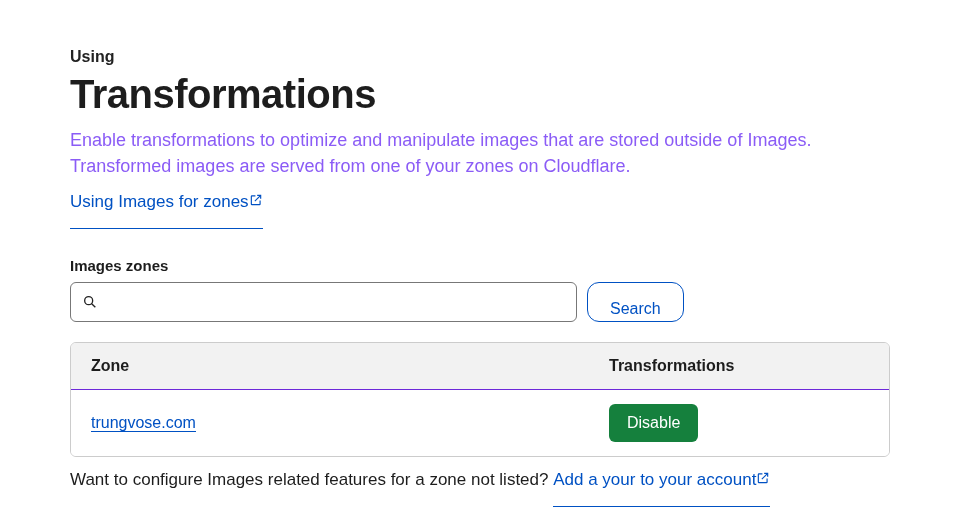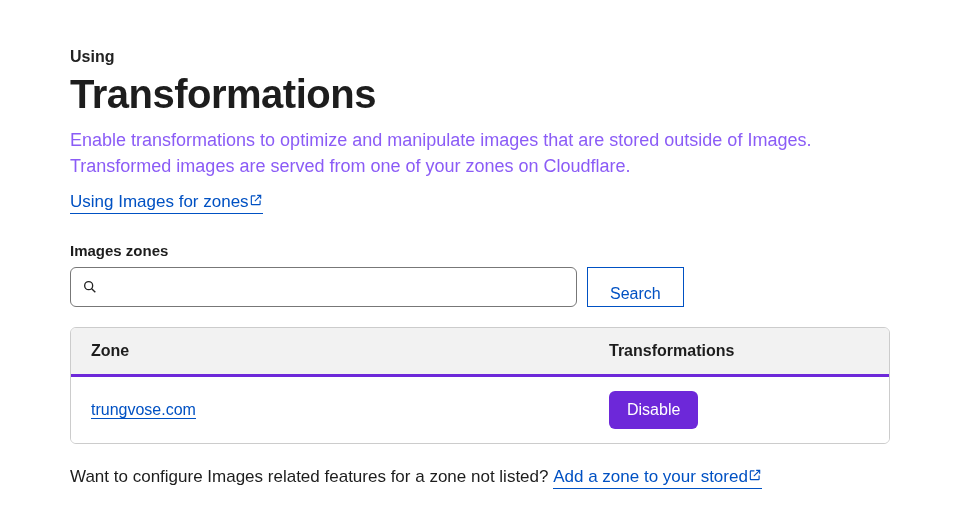--- a/index.html
+++ b/index.html
@@ -34,21 +34,21 @@
       margin-bottom: 12px;
       max-width: 840px;
     }
     .ext-link {
       display: inline-flex;
       align-items: center;
       color: #0051c3;
       font-size: 17px;
       text-decoration: none;
       border-bottom: 1px solid #0051c3;
-      padding-bottom: 0px;
+      padding-bottom: 15px;
       line-height: 1.3;
     }
     .ext-link svg {
       width: 14px;
       height: 14px;
       stroke: #0051c3;
     }
     .search-section {
       margin-top: 28px;
     }
@@ -90,36 +90,36 @@
     }
     .search-icon-pos svg {
       width: 16px;
       height: 16px;
       stroke: #222;
     }
     .search-btn {
       height: 40px;
       padding: 17px 22px;
       border: 1px solid #0051c3;
-      border-radius: 0;
+      border-radius: 12px;
       background: #fff;
       color: #0051c3;
       font-size: 16px;
       cursor: pointer;
     }
     .table-wrap {
       margin-top: 20px;
       border: 1px solid #ccc;
       border-radius: 6px;
       overflow: hidden;
     }
     .table-head {
       display: flex;
       background: #f2f2f2;
-      border-bottom: 3px solid #6d28d9;
+      border-bottom: 1px solid #6d28d9;
       padding: 14px 20px;
     }
     .col-zone {
       flex: 1;
       font-size: 16px;
       font-weight: 600;
       color: #1d1d1d;
     }
     .col-transform {
       width: 260px;
@@ -140,30 +140,30 @@
     .zone-link {
       color: #0051c3;
       font-size: 16px;
       text-decoration: none;
       border-bottom: 1px solid #0051c3;
     }
     .transform-cell {
       width: 260px;
     }
     .disable-btn {
-      background: #6d28d9;
+      background: #15803d;
       color: #fff;
       border: none;
       border-radius: 6px;
       padding: 10px 18px;
       font-size: 16px;
       cursor: pointer;
     }
     .footer-text {
-      margin-top: 22px;
+      margin-top: 12px;
       font-size: 17px;
       color: #1d1d1d;
     }
     .footer-text .ext-link {
       font-size: 17px;
     }
   </style>
 </head>
 <body>
 
@@ -211,21 +211,21 @@
     </div>
     <div class="transform-cell">
       <button class="disable-btn">Disable</button>
     </div>
   </div>
 </div>
 
 <div class="footer-text">
   <span>Want to configure Images related features for a zone not listed? </span>
   <a href="#" class="ext-link">
-    <span>Add a zone to your stored</span>
+    <span>Add a your to your account</span>
     <span>
       <svg viewBox="0 0 24 24" fill="none" stroke-width="2">
         <path d="M14 4h6v6"></path>
         <path d="M20 4L10 14"></path>
         <path d="M19 13v6a1 1 0 0 1-1 1H5a1 1 0 0 1-1-1V6a1 1 0 0 1 1-1h6"></path>
       </svg>
     </span>
   </a>
 </div>
 

